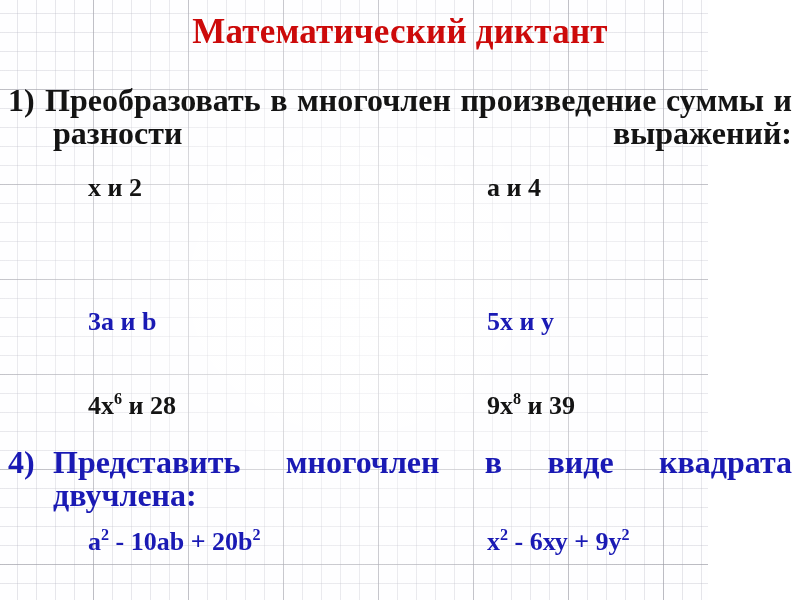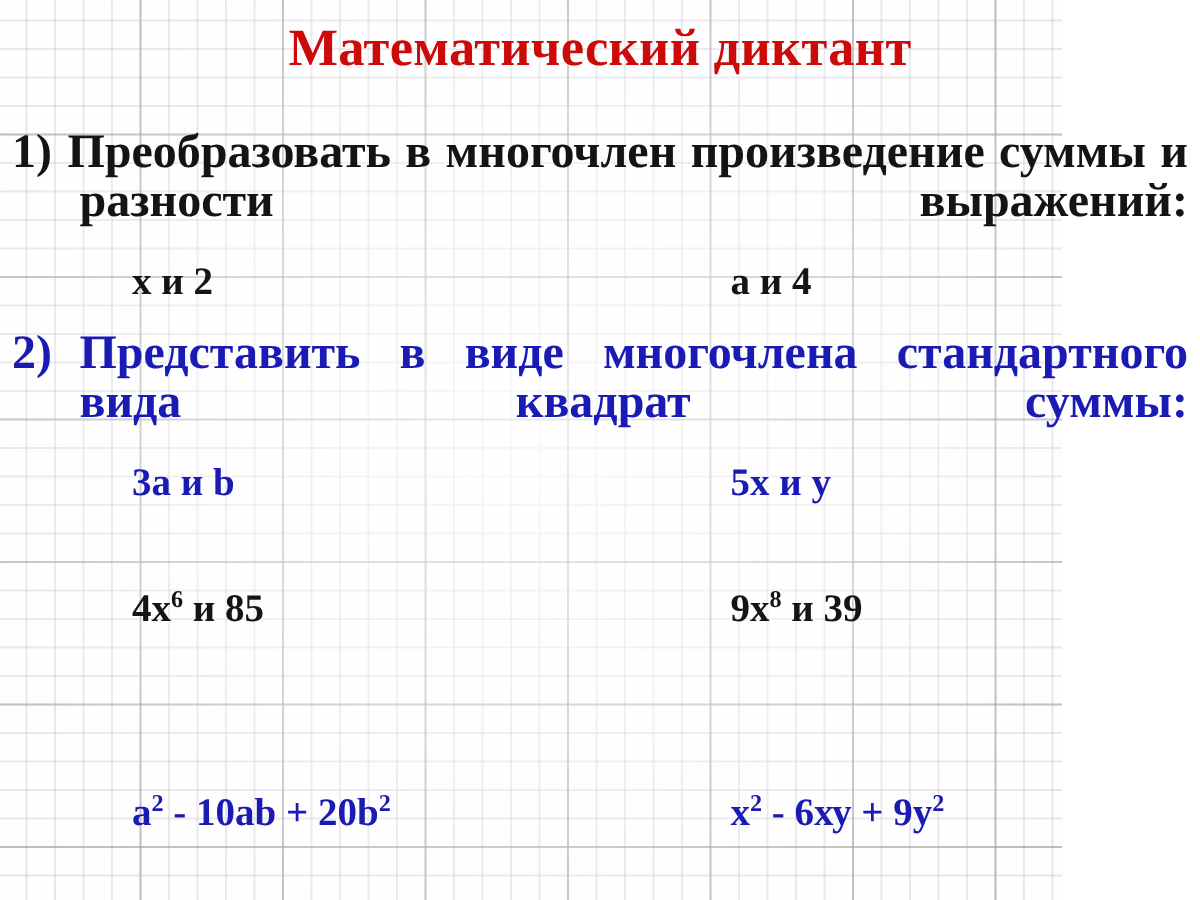--- a/index.html
+++ b/index.html
@@ -153,32 +153,32 @@
     <div class="title red">Математический диктант</div>
 
     <div class="task" id="task-1">
       <span class="prompt justify blk"><span class="marker">1)</span><span>Преобразовать в многочлен произведение суммы и разности выражений:</span></span>
     </div>
     <div class="answers blk" id="ans-1">
       <span class="col-left">х и 2</span>
       <span class="col-right">а и 4</span>
     </div>
 
-    <div class="task" id="task-2">
-      <span class="prompt justify blue"><span class="marker wide">2)</span><span>Представить в виде многочлена стандартного вида квадрат суммы:</span></span>
-    </div>
     <div class="answers blue" id="ans-2">
       <span class="col-left">3а и b</span>
       <span class="col-right">5х и у</span>
     </div>
 
     <div class="answers blk" id="ans-3">
-      <span class="col-left"><span>4х</span><sup>6</sup><span> и 85</span></span>
+      <span class="col-left"><span>4х</span><sup>6</sup><span> и 28</span></span>
       <span class="col-right"><span>9х</span><sup>8</sup><span> и 39</span></span>
     </div>
 
+    <div class="task" id="task-4">
+      <span class="prompt justify blue"><span class="marker wide">4)</span><span>Представить многочлен в виде квадрата двучлена:</span></span>
+    </div>
     <div class="answers blue" id="ans-4">
       <span class="col-left"><span>а</span><sup>2</sup><span> - 10ab + 20b</span><sup>2</sup></span>
       <span class="col-right"><span>х</span><sup>2</sup><span> - 6ху + 9у</span><sup>2</sup></span>
     </div>
 
   </div>
 </div>
 
 </body></html>

